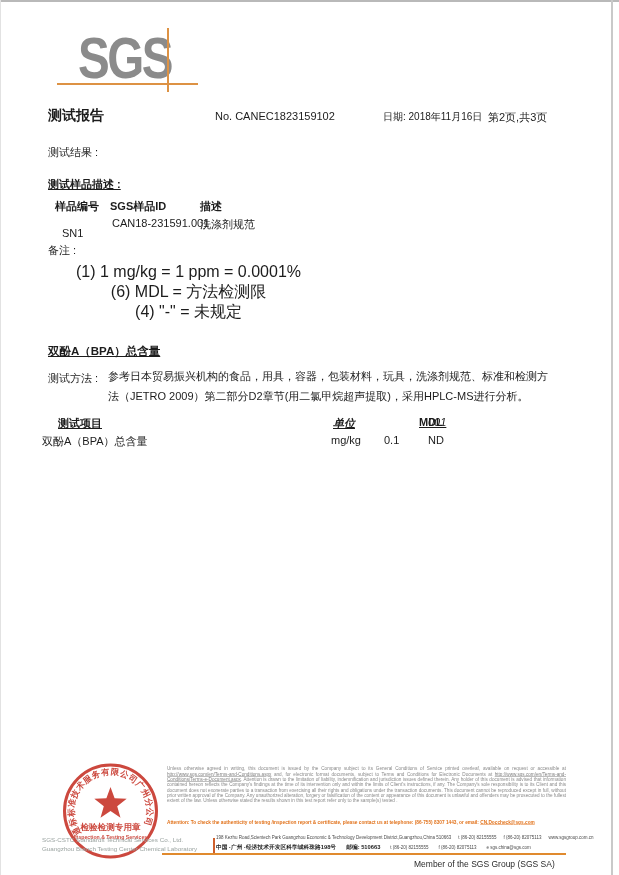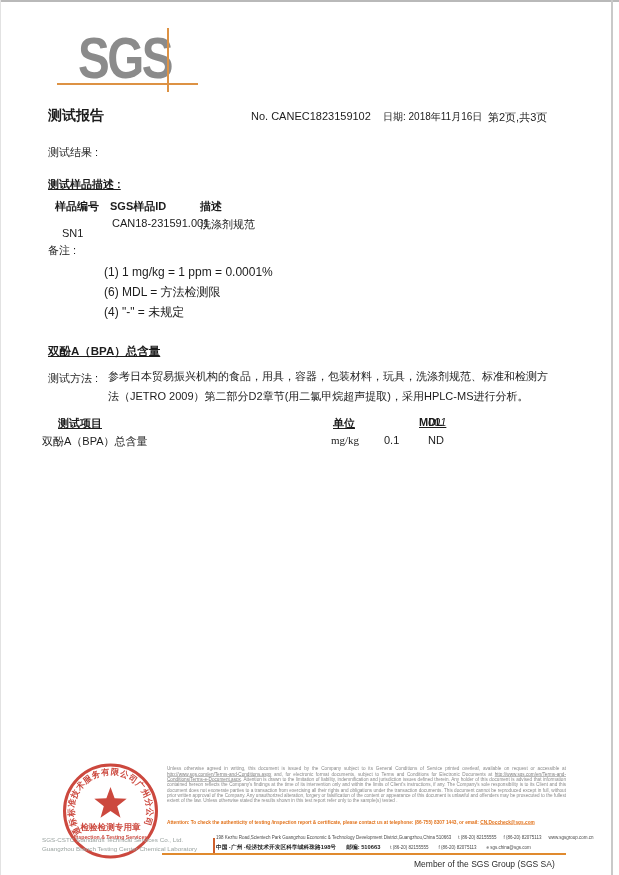--- a/index.html
+++ b/index.html
@@ -18,53 +18,53 @@
   .logo-text {
     left:78px; top:30px; font-size:58px; font-weight:bold; color:#8b8b8b;
     letter-spacing:-3px; line-height:56px;
     transform:scaleX(0.82); transform-origin:left top;
   }
   .logo-hline { left:57px; top:83px; width:141px; height:2px; background:#dd9244; }
   .logo-vline { left:167px; top:28px; width:2px; height:64px; background:#dd9244; }
 
   
   .title       { left:48px;  top:107px; font-size:14px; font-weight:bold; }
-  .report-no   { left:215px; top:110px; font-size:11px;margin-left:36px; }
+  .report-no   { left:215px; top:110px; font-size:11px; }
   .report-date { left:383px; top:110px; font-size:10px; }
   .report-page { left:488px; top:110px; font-size:11px; }
 
   .txt { font-size:11px; }
   .b { font-weight:bold; }
   .u { text-decoration:underline; }
   .i { font-style:italic; }
 
   .results-label  { left:48px; top:145px; }
   .sample-heading { left:48px; top:177px; }
 
   .s-h1 { left:55px;  top:199px; }
   .s-h2 { left:110px; top:199px;text-align:right; }
   .s-h3 { left:200px; top:199px; }
   .s-v1 { left:62px;  top:227px; }
   .s-v2 { left:112px; top:217px; }
   .s-v3 { left:200px; top:217px; }
 
   .note-heading { left:48px; top:243px; }
-  .notes { left:104px; top:262px; line-height:20px; font-size:12px; }
+  .notes { left:76px; top:262px; line-height:20px; font-size:16px;text-align:center; }
 
   .bpa-heading  { left:48px; top:344px; font-size:11.5px; }
   .method-label { left:48px; top:371px; }
   .method-l1 { left:108px; top:369px; width:475px; }
   .method-l2 { left:108px; top:389px; width:475px; }
 
   .rt-h1 { left:58px;  top:416px; }
-  .rt-h2 { left:333px; top:416px; }
+  .rt-h2 { left:333px; top:416px;font-style:italic; }
   .rt-h3 { left:379px; top:416px;margin-left:40px; }
   .rt-h4 { left:428px; top:416px; }
   .rt-v1 { left:42px;  top:434px; }
-  .rt-v2 { left:331px; top:434px;font-family:Liberation Serif, serif; }
+  .rt-v2 { left:331px; top:434px; }
   .rt-v3 { left:384px; top:434px; }
   .rt-v4 { left:428px; top:434px; }
 
   
   .stamp { left:53px; top:759px; width:115px; height:104px; opacity:0.92; }
   .tiny { transform:scale(0.5); transform-origin:0 0; }
   .company { left:42px; top:835px; width:360px; font-size:12.5px; line-height:19px;
              color:#9aa3a0; white-space:nowrap; }
   .divider-v { left:213px; top:838px; width:2px; height:17px; background:#cf5f2b; }
   .disclaimer { left:167px; top:766px; width:798px; font-size:9.3px; line-height:10.7px;

